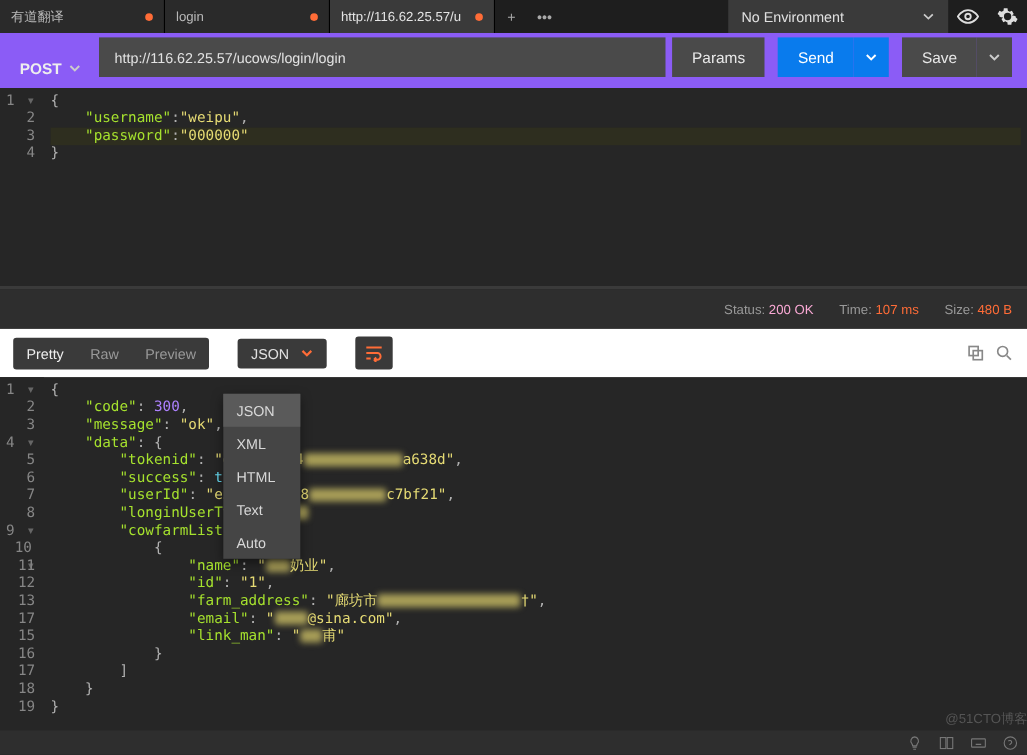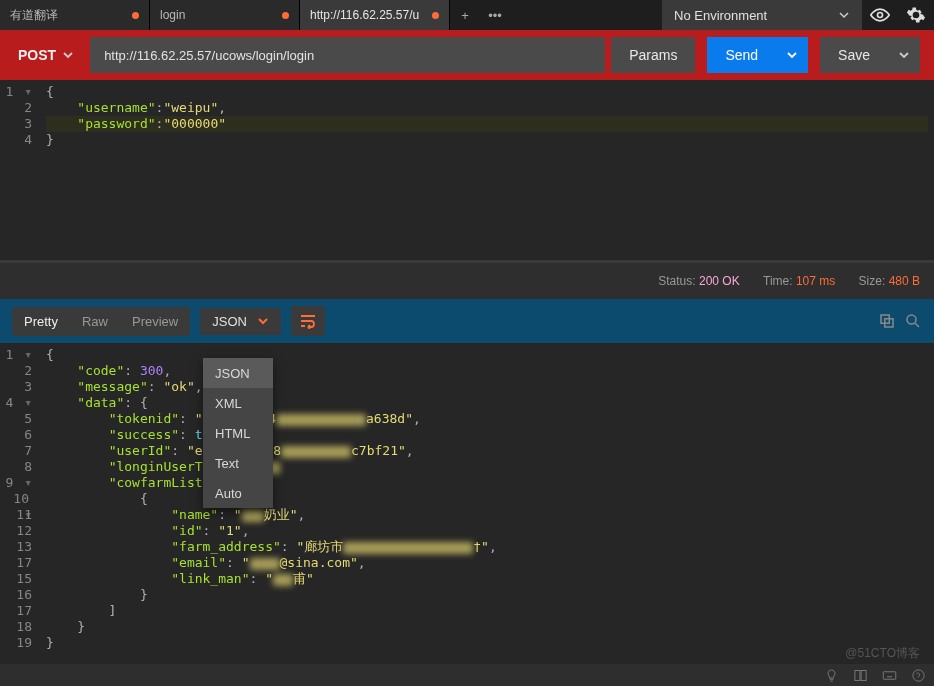--- a/index.html
+++ b/index.html
@@ -11,21 +11,21 @@
 .tab.active{background:#3a3a3a;color:#e5e5e5}
 .tab .dot{width:7px;height:7px;border-radius:50%;background:#ff6c37;margin-left:auto}
 .tab-add{width:30px;display:flex;align-items:center;justify-content:center;color:#aaa;height:30px}
 .tab-more{width:30px;display:flex;align-items:center;justify-content:center;color:#aaa;height:30px}
 .spacer{flex:1}
 .env{display:flex;align-items:center;height:30px;background:#3a3a3a;padding:0 12px;width:200px;color:#e0e0e0;font-size:13px}
 .env svg{margin-left:auto}
 .icon-btn{width:36px;height:30px;display:flex;align-items:center;justify-content:center;color:#ddd}
 
 
-.reqbar{display:flex;align-items:center;height:50px;padding:10px 14px 10px 18px;background:#b91c1c;gap:6px}
+.reqbar{display:flex;align-items:flex-end;height:50px;padding:10px 14px 10px 18px;background:#8b5cf6;gap:6px}
 .method{display:flex;align-items:center;color:#eee;font-weight:600;font-size:14px;padding-right:10px}
 .method svg{margin-left:6px}
 .urlbox{flex:1;height:36px;background:#4a4a4a;display:flex;align-items:center;padding:0 14px;color:#e2e2e2;font-size:13px}
 .btn{height:36px;display:flex;align-items:center;padding:16px 18px;font-size:14px;color:#e8e8e8}
 .btn-params{background:#4a4a4a}
 .btn-send{background:#097bed;color:#fff;font-weight:500}
 .btn-send-dd{background:#097bed;width:32px;display:flex;align-items:center;justify-content:center}
 .btn-save{background:#4a4a4a;font-weight:500}
 .btn-save-dd{background:#4a4a4a;width:32px;display:flex;align-items:center;justify-content:center}
 
@@ -51,39 +51,39 @@
 .resp-tab{color:#999;margin-right:24px}
 .resp-tab.active{color:#eaeaea;position:relative}
 .resp-tab.active::after{content:"";position:absolute;left:0;right:0;bottom:-9px;height:2px;background:#ff6c37}
 .resp-tab .ct{color:#5cb85c;margin-left:3px}
 .status{margin-left:auto;color:#999;font-size:12px}
 .status .ok{color:#f9a8d4}
 .status .orange{color:#ff6c37}
 .status span.lbl{margin-left:20px}
 
 
-.rtool{display:flex;align-items:center;height:44px;background:#0c4a6e;padding:0 12px;gap:0}
+.rtool{display:flex;align-items:center;height:44px;background:#ffffff;padding:0 12px;gap:16px}
 .rtab{color:#999;padding:7px 12px;font-size:13px}
 .rtab.active{color:#eee;font-weight:500}
 .rtab-wrap{background:#3a3a3a;border-radius:3px;display:flex;align-items:center}
 .fmtsel{display:flex;align-items:center;padding:6px 12px;margin-left:10px;background:#3a3a3a;border-radius:3px;color:#e0e0e0;font-size:13px}
 .fmtsel svg{color:#ff6c37;margin-left:10px}
 .wrap-ic{width:34px;height:30px;margin-left:10px;background:#3a3a3a;border-radius:3px;display:flex;align-items:center;justify-content:center;color:#ff6c37}
 .rtool-icons{margin-left:auto;display:flex;gap:8px;color:#888}
 .rtool-icons svg{width:18px;height:18px}
 
 
 .dropdown{position:absolute;left:203px;top:358px;background:#454545;width:70px;box-shadow:0 4px 10px rgba(0,0,0,.5);z-index:10}
 .dd-item{height:30px;display:flex;align-items:center;padding:0 12px;color:#d8d8d8;font-size:13px}
 .dd-item.hover{background:#5a5a5a}
 
 
 .statusbar{position:absolute;bottom:0;left:0;right:0;height:22px;background:#2e2e2e;display:flex;align-items:center;justify-content:flex-end;padding:0 8px;gap:14px;color:#777}
 .statusbar svg{width:15px;height:15px}
-.watermark{position:absolute;right:14px;bottom:24px;color:#555;font-size:12px}
+.watermark{position:absolute;right:0;bottom:24px;color:#555;font-size:12px}
 </style>
 </head>
 <body>
 
 <div class="tabbar">
   <div id="tabs-slot" style="display: flex;">
       <div class="tab">
         <span>有道翻译</span>
         <span class="dot"></span>
       </div>

